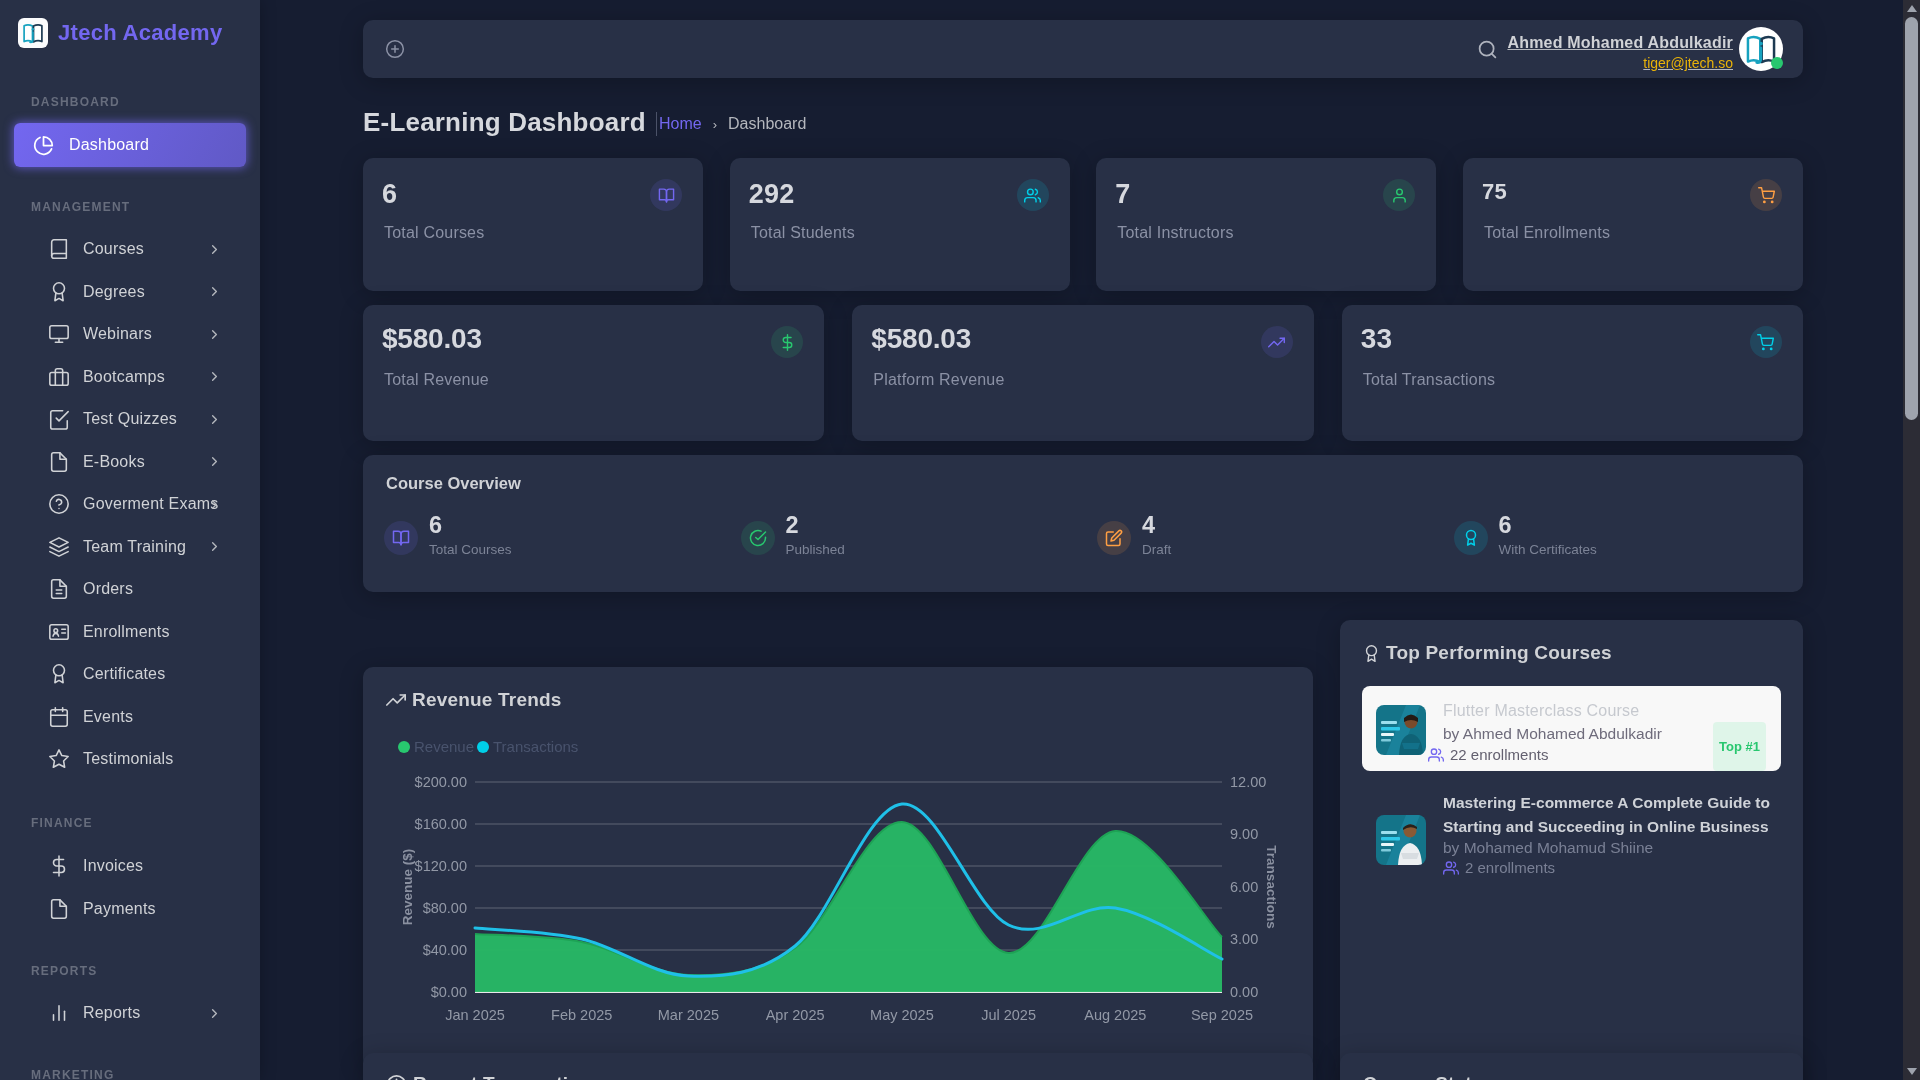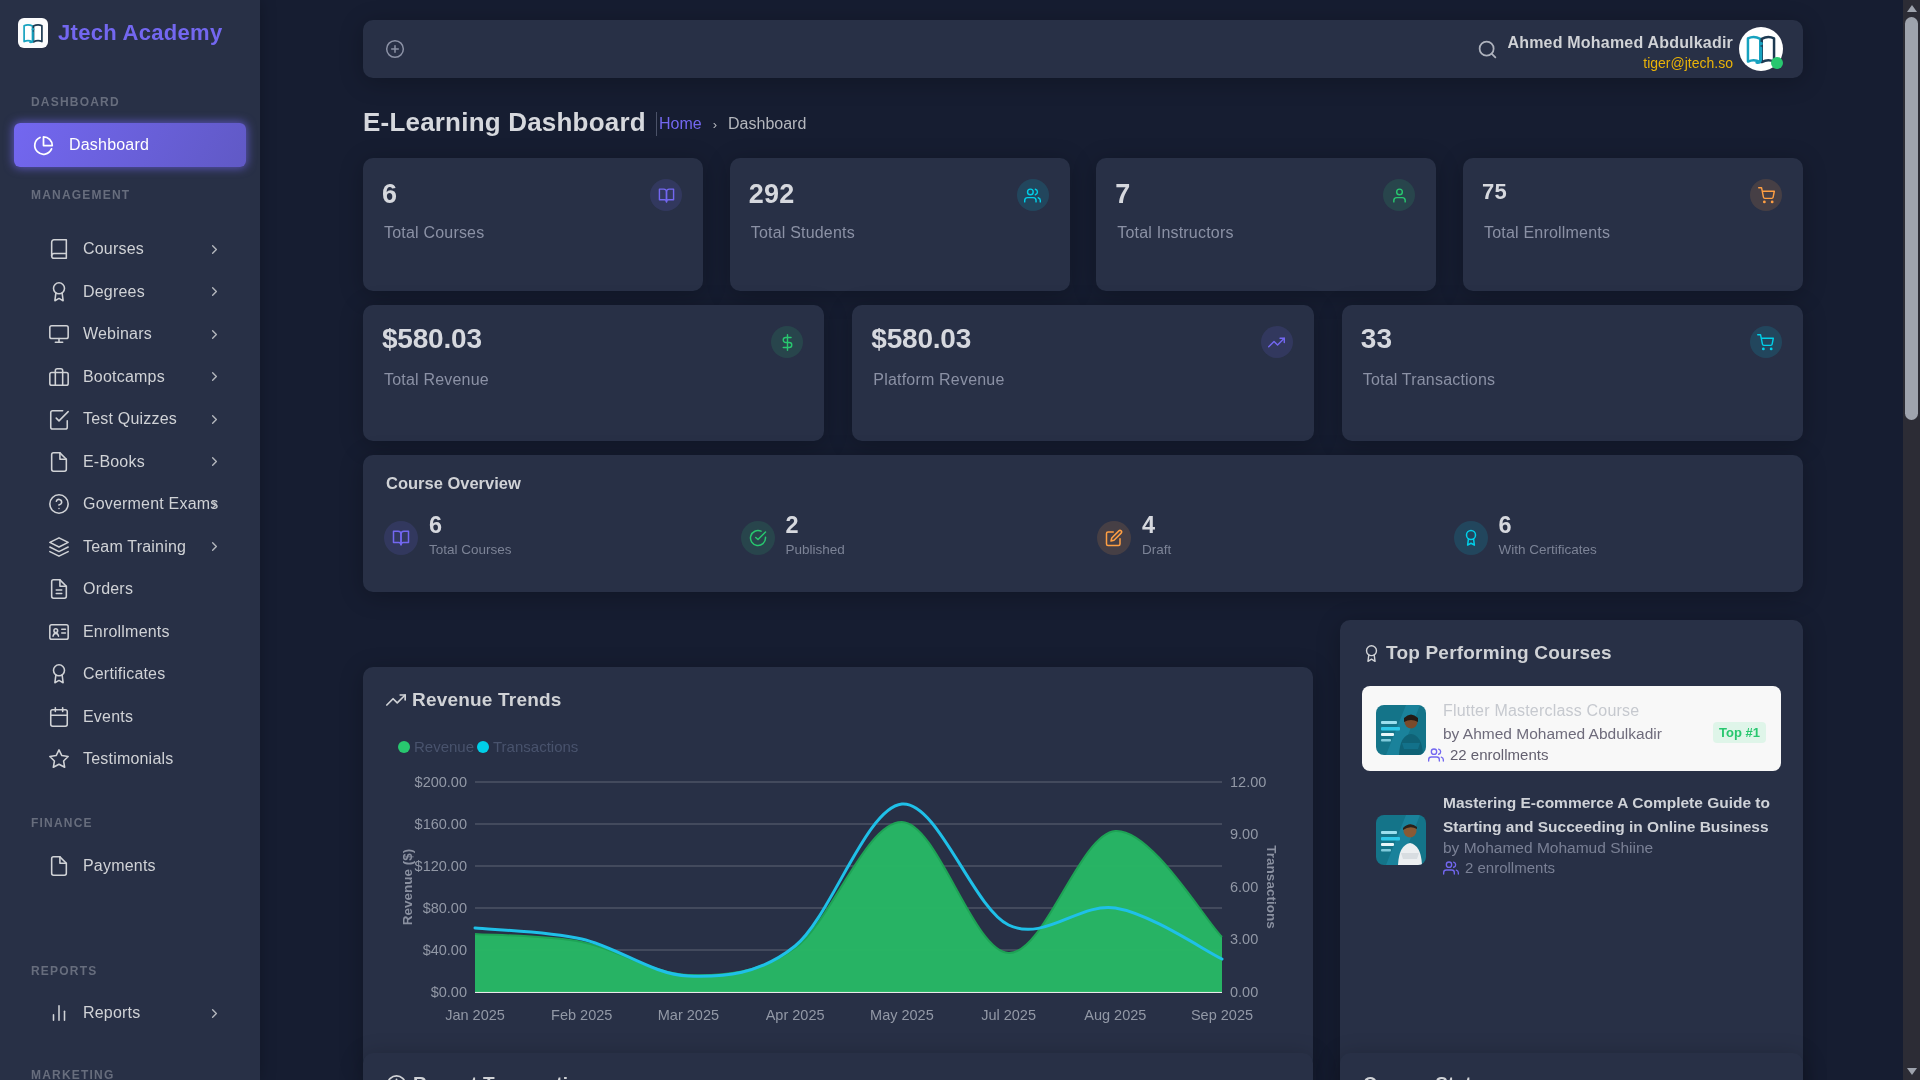--- a/index.html
+++ b/index.html
@@ -24,21 +24,21 @@
 .mi span { margin-left:13px; font-size:16px; letter-spacing:.2px; }
 .mi .chev { position:absolute; right:22px; margin:0; }
 
 
 #sbtrack { position:absolute; right:0; top:0; width:17px; height:1080px; background:#2c2c35; z-index:50; }
 #sbthumb { position:absolute; right:2px; top:17px; width:13px; height:403px; background:#9ea3ad; border-radius:7px; }
 .sbarrow { position:absolute; right:3px; width:0; height:0; border-left:5.5px solid transparent; border-right:5.5px solid transparent; }
 
 
 #topbar { left:363px; top:20px; width:1440px; height:58px; }
-.uname { position:absolute; right:70px; top:14px; text-align:right; }
+.uname { position:absolute; right:70px; top:14px; text-align:right;text-decoration:underline; }
 .uname b { font-size:16px; color:#d0d2d6; font-weight:bold; letter-spacing:.2px; }
 .uname i { display:block; font-style:normal; font-size:14px; color:#eab308; margin-top:3px; }
 .avatar { position:absolute; right:20px; top:7px; width:44px; height:44px; border-radius:50%; background:#fff; }
 .avdot { position:absolute; right:20px; top:37px; width:12px; height:12px; border-radius:50%; background:#28c76f; }
 
 
 #pgtitle { left:363px; top:107px; font-size:26px; font-weight:bold; color:#d6d8dd; letter-spacing:.2px; }
 #crumbs { left:656px; top:112px; height:24px; border-left:1px solid #4b5268; font-size:16px; padding-left:2px; display:flex; align-items:center; }
 #crumbs .home { color:#7367f0; }
 #crumbs .sep { color:#b4b7bd; margin:0 11px; font-size:13px; }
@@ -59,42 +59,42 @@
 .ov-num { position:absolute; left:45px; top:-7px; font-size:23.5px; font-weight:bold; color:#d6d8de; line-height:1; }
 .ov-lab { position:absolute; left:45px; top:21px; font-size:13.5px; color:#7c8396; white-space:nowrap; }
 
 
 .panel-title { position:absolute; left:23px; top:22px; display:flex; align-items:center; color:#d0d2d6; font-size:19px; font-weight:bold; letter-spacing:.2px; }
 .panel-title svg { margin-right:6px; }
 
 
 .tc1 { position:absolute; left:22px; top:66px; width:419px; height:85px; background:#f8f8f8; border-radius:8px; }
 .thumb { position:absolute; width:50px; height:50px; border-radius:8px; overflow:hidden; }
-.badge { position:absolute; right:15px; top:36px; background:#dff5e9; color:#28c76f; font-weight:bold; font-size:13px; padding:3px 6px; border-radius:4px; }
+.badge { position:absolute; right:15px; top:36px; background:#dff5e9; color:#28c76f; font-weight:bold; font-size:13px; padding:17px 6px; border-radius:4px; }
 </style>
 </head>
 <body>
 
 <div id="sidebar">
   <div class="logo-box"><svg width="30" height="30" viewBox="0 0 30 30">
       <path d="M14.5 8.1 C11.6 6.5 8.6 6.5 6.1 7.8 L6.1 23.6 C8.6 22.3 11.6 22.3 14.5 23.9 Z" fill="#fff" stroke="#17a2bf" stroke-width="1.7" stroke-linejoin="round"></path>
       <path d="M15.5 8.1 C18.4 6.5 21.4 6.5 23.9 7.8 L23.9 23.6 C21.4 22.3 18.4 22.3 15.5 23.9 Z" fill="#fff" stroke="#1d3a52" stroke-width="1.7" stroke-linejoin="round"></path>
       <circle cx="15" cy="11.3" r="1.25" fill="#17a2bf"></circle>
       <path d="M15 14.2 L15 21.6 C15 23.7 13.8 24.6 12 24.2" fill="none" stroke="#17a2bf" stroke-width="1.7" stroke-linecap="round"></path>
     </svg></div>
   <div class="logo-text">Jtech Academy</div>
   <div class="nav-label" style="top:95px;">DASHBOARD</div>
   <div class="active-item">
     <svg width="21" height="21" viewBox="0 0 24 24" fill="none" stroke="#fff" stroke-width="2" stroke-linecap="round" stroke-linejoin="round">
         <path d="M21.21 15.89A10 10 0 1 1 8 2.83"></path>
         <path d="M22 12A10 10 0 0 0 12 2v10z"></path>
       </svg>
     <span>Dashboard</span>
   </div>
-  <div class="nav-label" style="top:188px;">MANAGEMENT</div>
+  <div class="nav-label" style="top:200px;">MANAGEMENT</div>
   <div class="menu" style="top:228px;">
       <div class="mi">
         <svg width="22" height="22" viewBox="0 0 24 24" fill="none" stroke="currentColor" stroke-width="1.7" stroke-linecap="round" stroke-linejoin="round">
           <path d="M4 19.5A2.5 2.5 0 0 1 6.5 17H20"></path>
           <path d="M6.5 2H20v20H6.5A2.5 2.5 0 0 1 4 19.5v-15A2.5 2.5 0 0 1 6.5 2z"></path>
         </svg>
         <span>Courses</span>
         <svg class="chev" width="15" height="15" viewBox="0 0 24 24" fill="none" stroke="#b4b7bd" stroke-width="2.2" stroke-linecap="round" stroke-linejoin="round">
           <polyline points="9 18 15 12 9 6"></polyline>
         </svg>
@@ -209,20 +209,27 @@
       </div>
       <div class="mi">
         <svg width="22" height="22" viewBox="0 0 24 24" fill="none" stroke="currentColor" stroke-width="1.7" stroke-linecap="round" stroke-linejoin="round">
           <polygon points="12 2 15.09 8.26 22 9.27 17 14.14 18.18 21.02 12 17.77 5.82 21.02 7 14.14 2 9.27 8.91 8.26 12 2"></polygon>
         </svg>
         <span>Testimonials</span>
       </div>
     </div>
   <div class="nav-label" style="top:816px;">FINANCE</div>
   <div class="menu" style="top:845px;">
+      <div class="mi">
+        <svg width="22" height="22" viewBox="0 0 24 24" fill="none" stroke="currentColor" stroke-width="1.7" stroke-linecap="round" stroke-linejoin="round">
+          <line x1="12" y1="1" x2="12" y2="23"></line>
+          <path d="M17 5H9.5a3.5 3.5 0 0 0 0 7h5a3.5 3.5 0 0 1 0 7H6"></path>
+        </svg>
+        <span>Invoices</span>
+      </div>
       <div class="mi">
         <svg width="22" height="22" viewBox="0 0 24 24" fill="none" stroke="currentColor" stroke-width="1.7" stroke-linecap="round" stroke-linejoin="round">
           <path d="M13 2H6a2 2 0 0 0-2 2v16a2 2 0 0 0 2 2h12a2 2 0 0 0 2-2V9z"></path>
           <polyline points="13 2 13 9 20 9"></polyline>
         </svg>
         <span>Payments</span>
       </div>
     </div>
   <div class="nav-label" style="top:964px;">REPORTS</div>
   <div class="menu" style="top:992px;">

